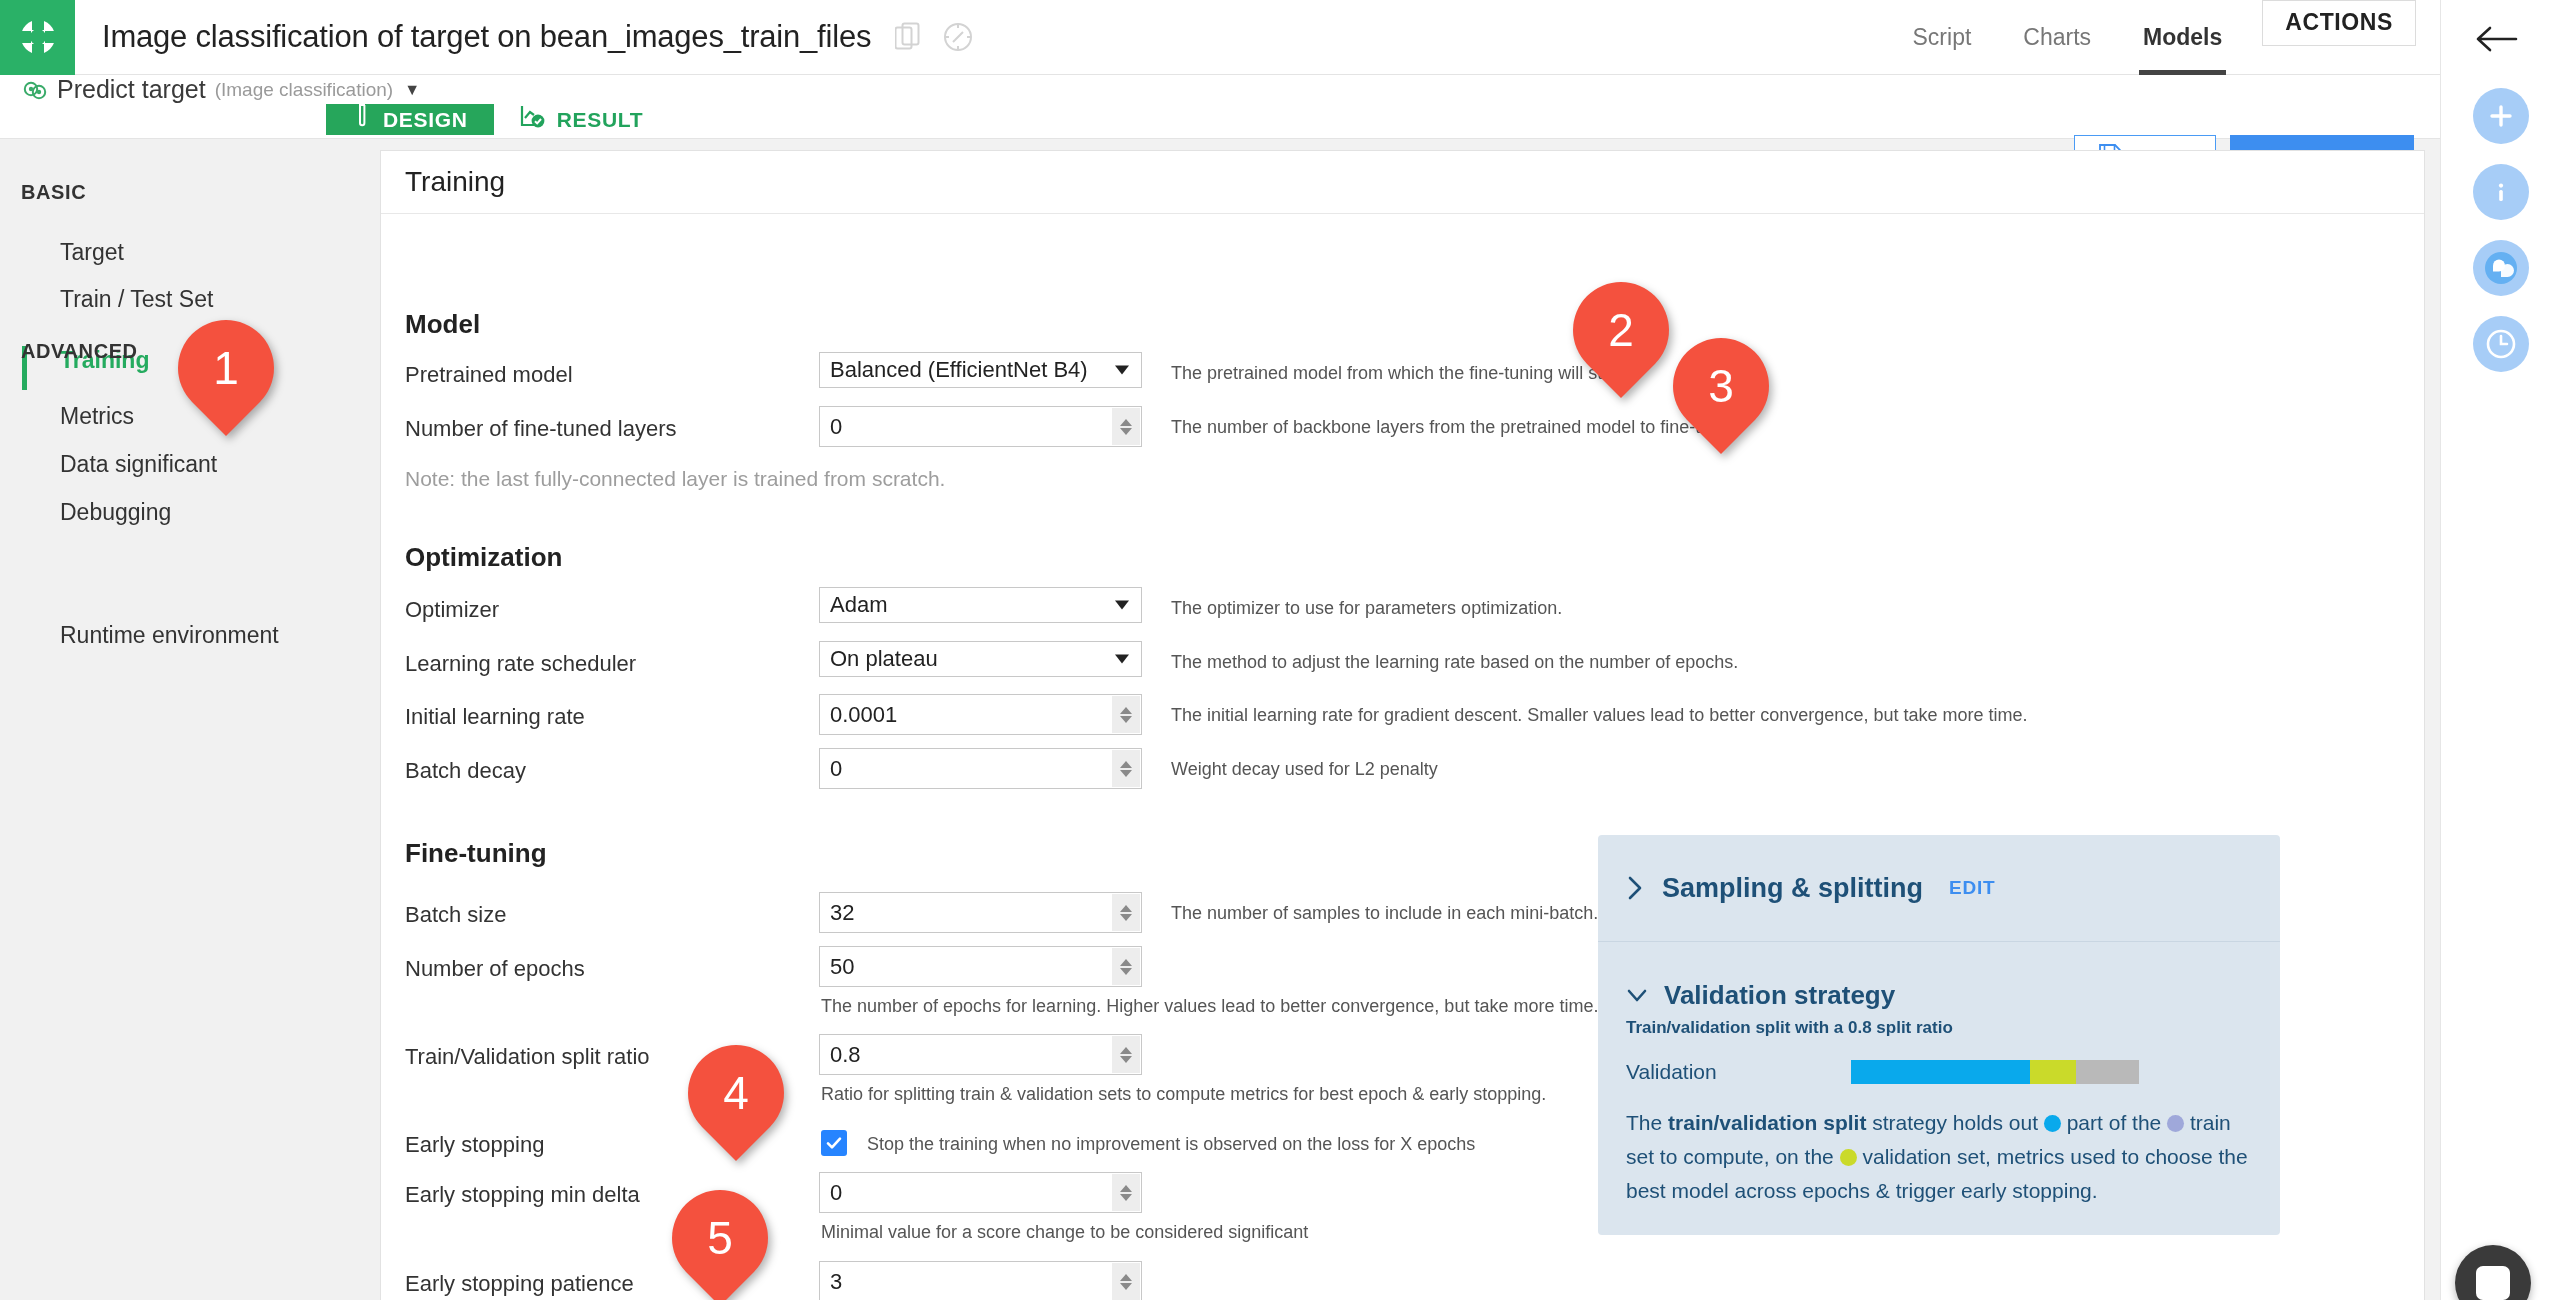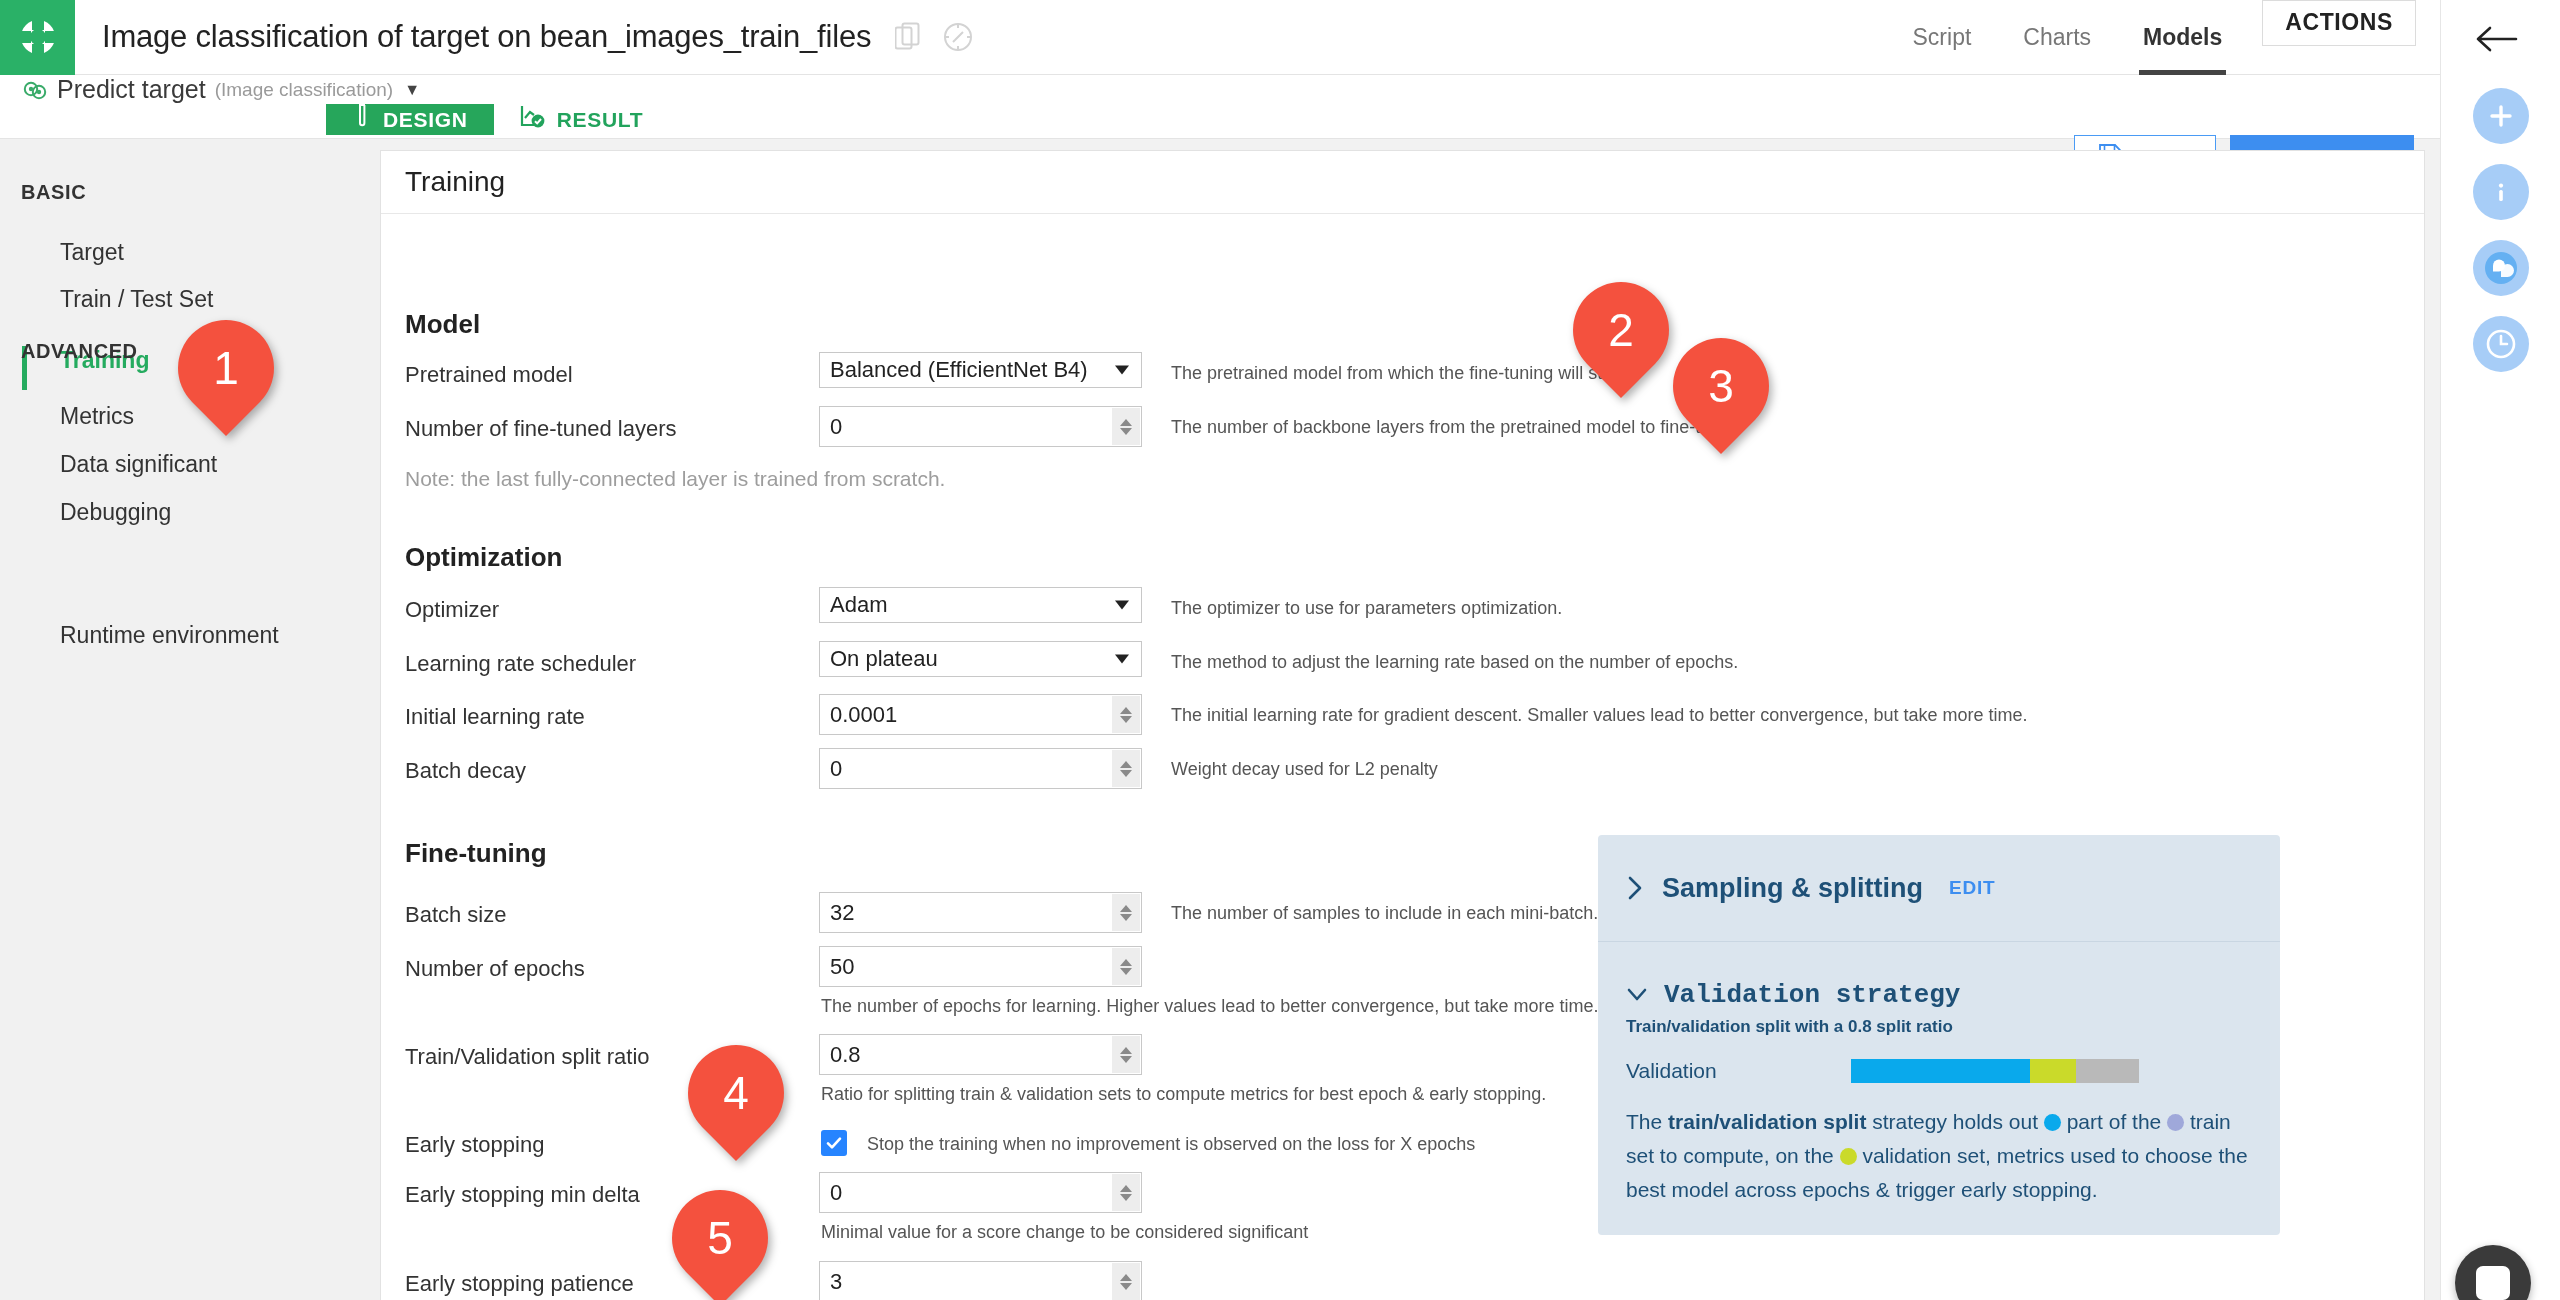--- a/index.html
+++ b/index.html
@@ -154,21 +154,21 @@
     background: #dbe5ee; border-radius: 4px; overflow: hidden;
   }
   .ip-head {
     height: 107px; display: flex; align-items: center; padding-left: 28px; gap: 16px;
     border-bottom: 1px solid #c9d6e2;
   }
   .ip-head-title { font-size: 27px; font-weight: bold; color: #1e5077; }
   .ip-edit { font-size: 19px; font-weight: bold; color: #3d8ef0; letter-spacing: .8px; cursor: pointer; margin-left: 10px; }
   .chev { color: #1e5077; display: flex; }
   .ip-body { padding: 38px 28px 0 28px; }
-  .ip-sub { font-size: 26px; font-weight: bold; color: #1e5077; display: flex; align-items: center; gap: 16px; font-family: Liberation Mono, monospace; }
+  .ip-sub { font-size: 26px; font-weight: bold; color: #1e5077; display: flex; align-items: center; gap: 16px; }
   .ip-line { font-size: 17px; font-weight: bold; color: #1e5077; margin-top: 7px; }
   .ip-barrow { display: flex; align-items: center; margin-top: 22px; }
   .ip-barlabel { font-size: 21px; color: #1e5077; width: 225px; }
   .ip-bar { height: 24px; width: 288px; display: flex; }
   .ip-desc { font-size: 21px; color: #1e5077; line-height: 1.62; margin-top: 22px; }
   .ip-desc b { font-weight: bold; }
   .dot { display: inline-block; width: 17px; height: 17px; border-radius: 50%; vertical-align: -2px; }
 
   
   .rail {

